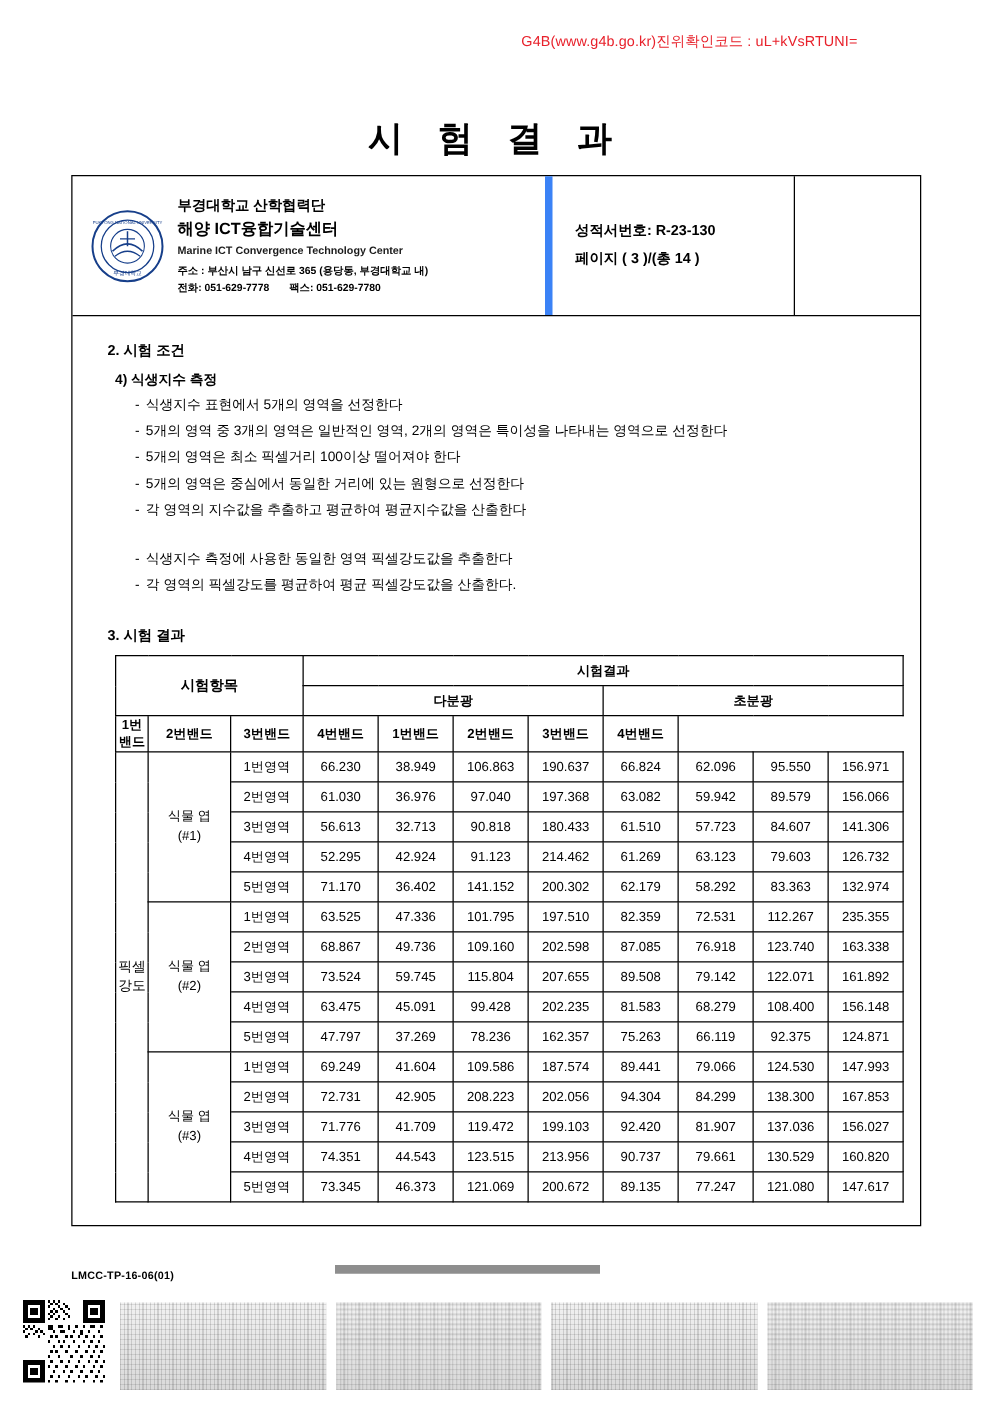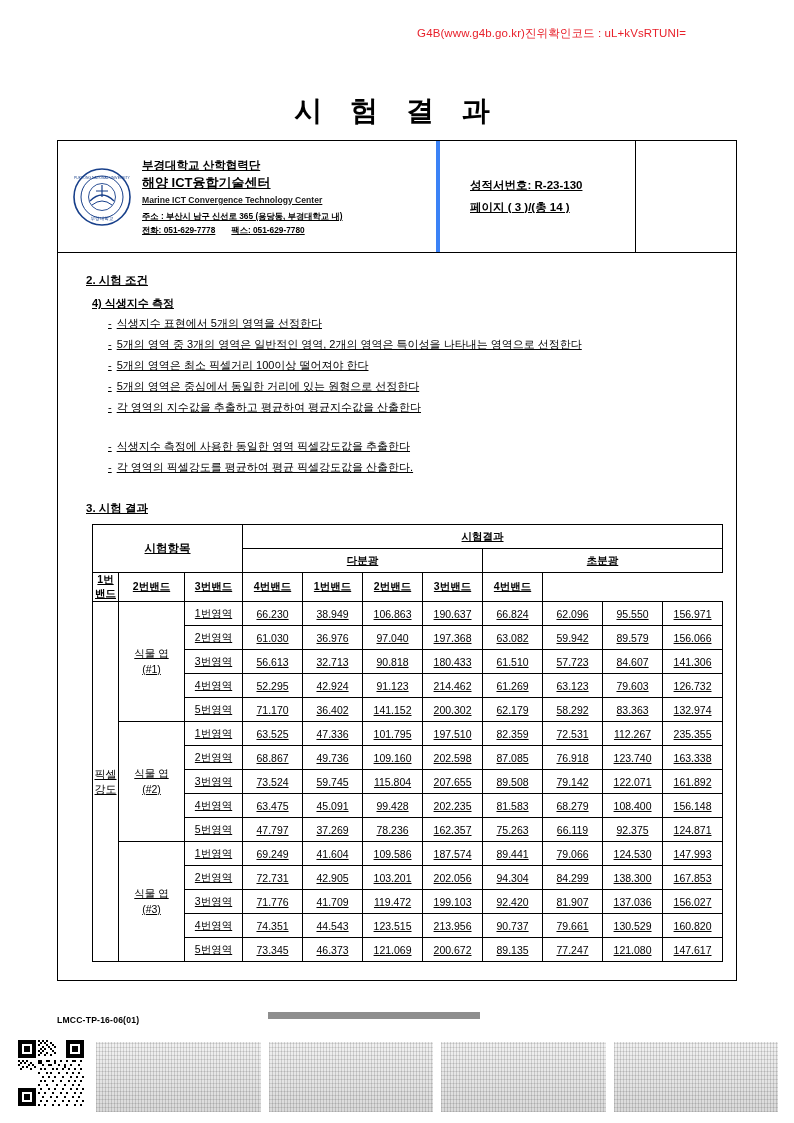--- a/index.html
+++ b/index.html
@@ -43,21 +43,20 @@
     letter-spacing: 10px;
   }
   
   .frame {
     position: absolute;
     left: 57px;
     top: 140px;
     width: 680px;
     border: 1px solid #000;
     box-sizing: border-box;
-    text-decoration: underline;
   }
   
   .letterhead {
     display: flex;
     border-bottom: 1px solid #000;
     box-sizing: border-box;
     height: 112px;
   }
   .lh-org {
     flex: 0 0 378px;
@@ -97,26 +96,26 @@
     margin-top: 4px;
   }
   .org-l5 {
     font-size: 8.3px;
     font-weight: bold;
     margin-top: 2px;
   }
   .org-l5 .gap { display: inline-block; width: 16px; }
   .lh-meta {
     flex: 0 0 200px;
-    border-left: 4px solid #3b82f6;
+    border-left: 6px solid #3b82f6;
     border-right: 1px solid #000;
     display: flex;
     flex-direction: column;
     justify-content: center;
-    padding-left: 30px;
+    padding-left: 18px;
     box-sizing: border-box;
     font-size: 11.5px;
     font-weight: bold;
     line-height: 1.9;
   }
   .lh-blank {
     flex: 1 1 auto;
   }
   
   .body-area {
@@ -439,21 +438,21 @@
               <td class="v">187.574</td>
               <td class="v">89.441</td>
               <td class="v">79.066</td>
               <td class="v">124.530</td>
               <td class="v">147.993</td>
             </tr>
             <tr>
               <td>2번영역</td>
               <td class="v">72.731</td>
               <td class="v">42.905</td>
-              <td class="v">103.201</td>
+              <td class="v">208.223</td>
               <td class="v">202.056</td>
               <td class="v">94.304</td>
               <td class="v">84.299</td>
               <td class="v">138.300</td>
               <td class="v">167.853</td>
             </tr>
             <tr>
               <td>3번영역</td>
               <td class="v">71.776</td>
               <td class="v">41.709</td>

